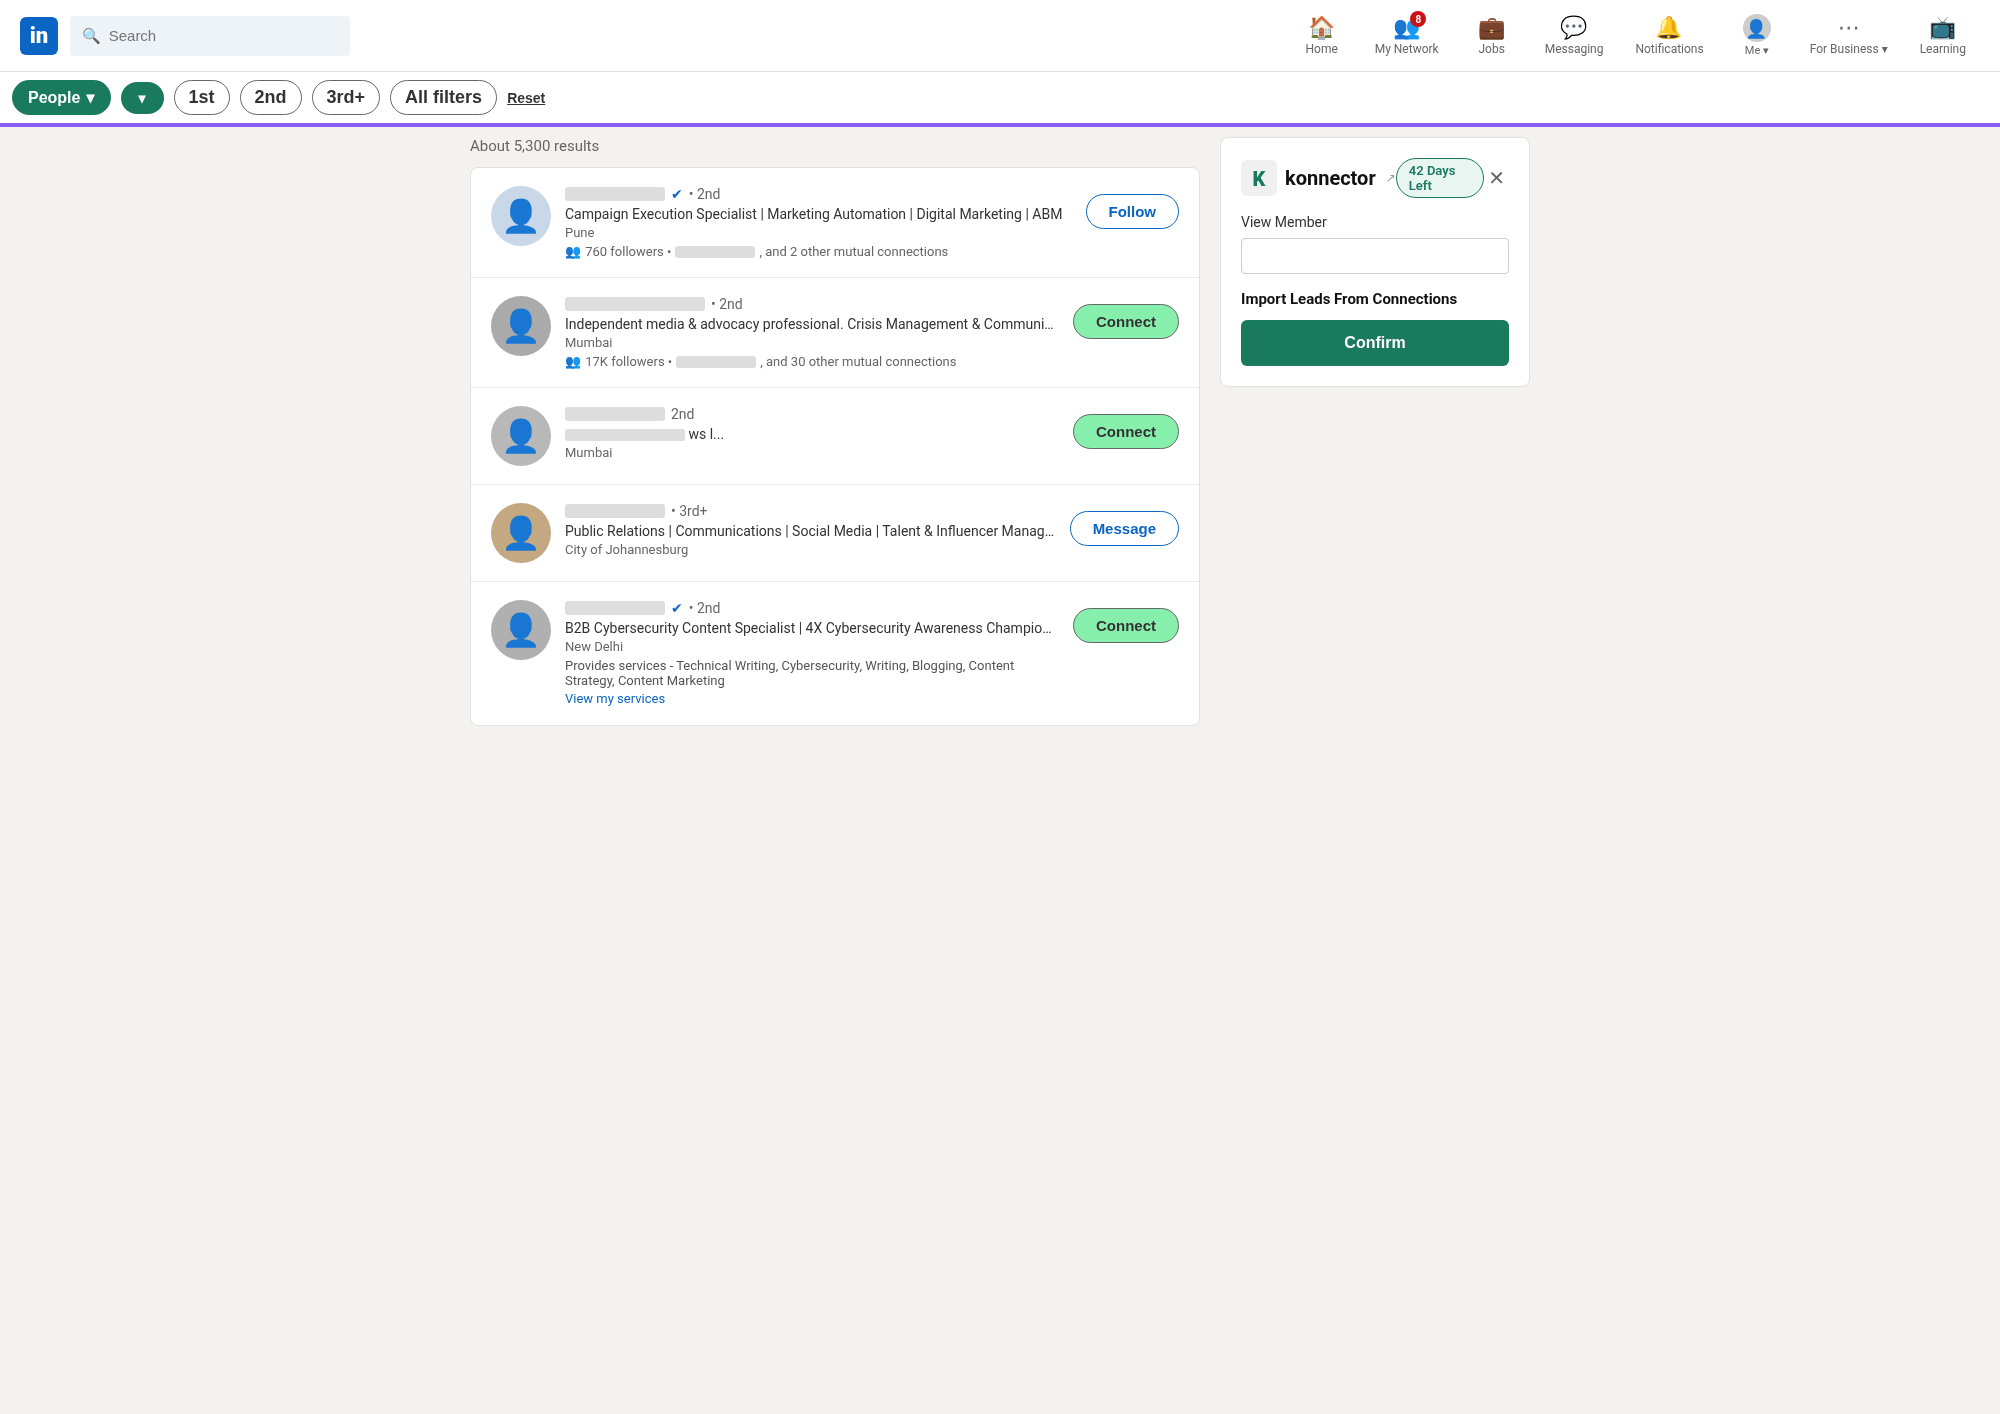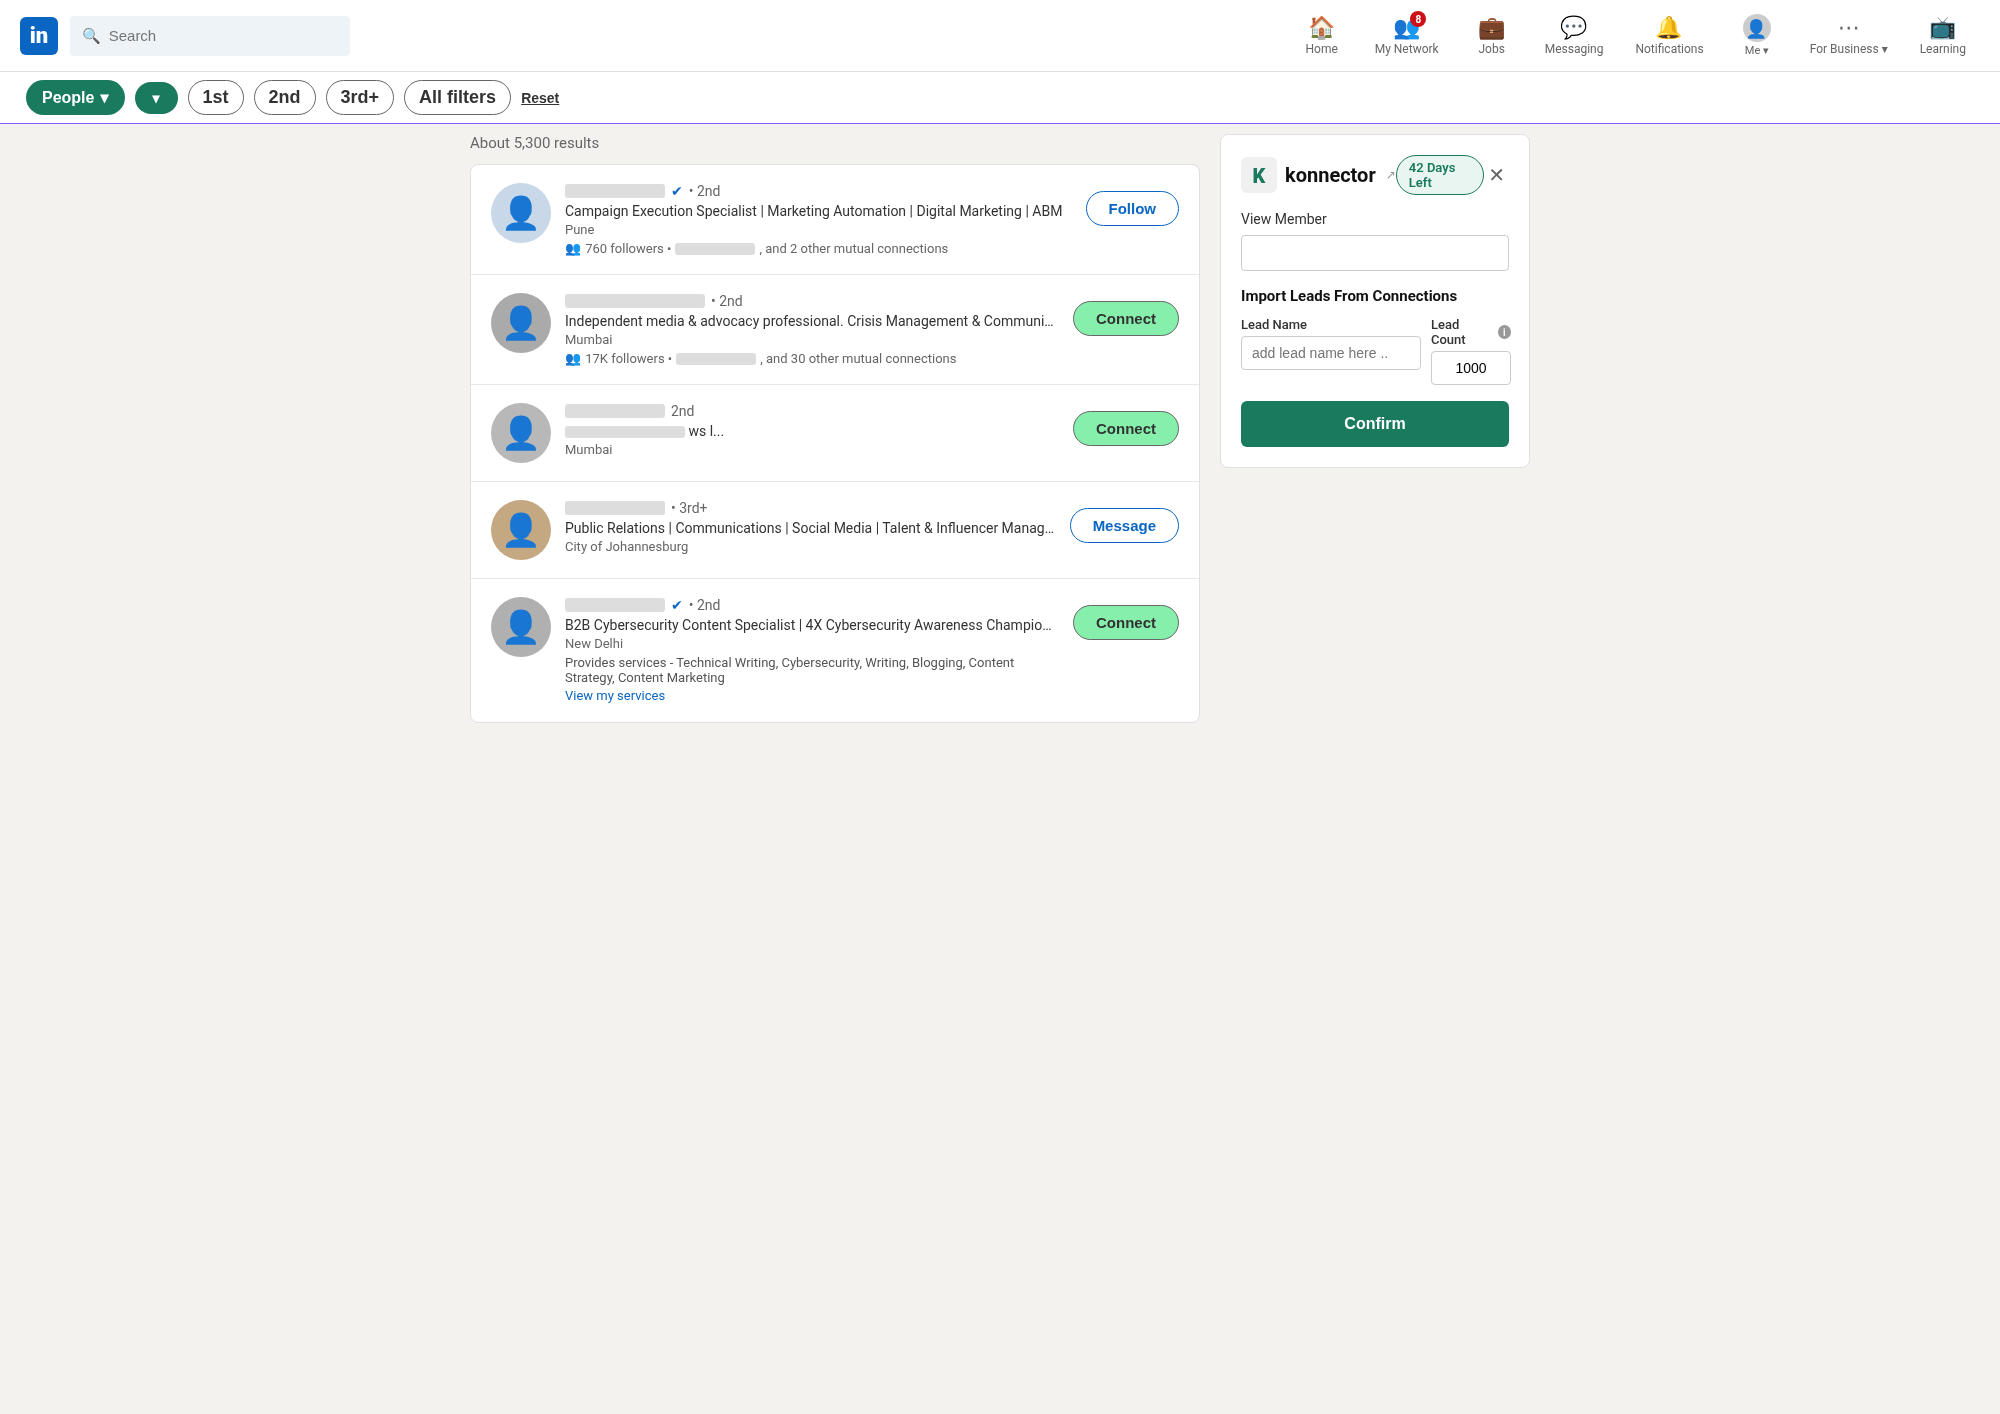--- a/index.html
+++ b/index.html
@@ -93,24 +93,24 @@
       display: flex;
       align-items: center;
       justify-content: center;
       font-size: 18px;
       color: #999;
     }
 
     
     .filter-bar {
       background: #fff;
-      border-bottom: 1px solid #8b5cf6;
-      display: flex;
-      align-items: center;
-      padding: 8px 26px;
+      border-bottom: 4px solid #8b5cf6;
+      display: flex;
+      align-items: center;
+      padding: 8px 12px;
       gap: 10px;
       flex-wrap: wrap;
     }
     .filter-btn-people {
       background: #1a7a5e;
       color: white;
       border: none;
       border-radius: 20px;
       padding: 8px 16px;
       font-size: 16px;
@@ -618,32 +618,17 @@
       </div>
       <span class="days-badge">42 Days Left</span>
       <button class="close-panel-btn">✕</button>
     </div>
 
     <div class="team-member-label">View Member</div>
     <input class="team-member-input" type="text" placeholder="" style="">
 
     <div class="import-leads-title">Import Leads From Connections</div>
 
-    <div class="lead-fields">
-      <div class="lead-field-group">
-        <div class="lead-field-label">
-          <span>Lead Name</span>
-        </div>
-        <input class="lead-name-input" type="text" placeholder="add lead name here .." style="">
-      </div>
-      <div class="lead-field-group">
-        <div class="lead-field-label">
-          <span>Lead Count</span>
-          <span class="info-icon">i</span>
-        </div>
-        <input class="lead-count-input" type="text" value="1000" style="">
-      </div>
-    </div>
 
     <button class="confirm-btn">Confirm</button>
   </div>
 
 </div>
 
 </body></html>

